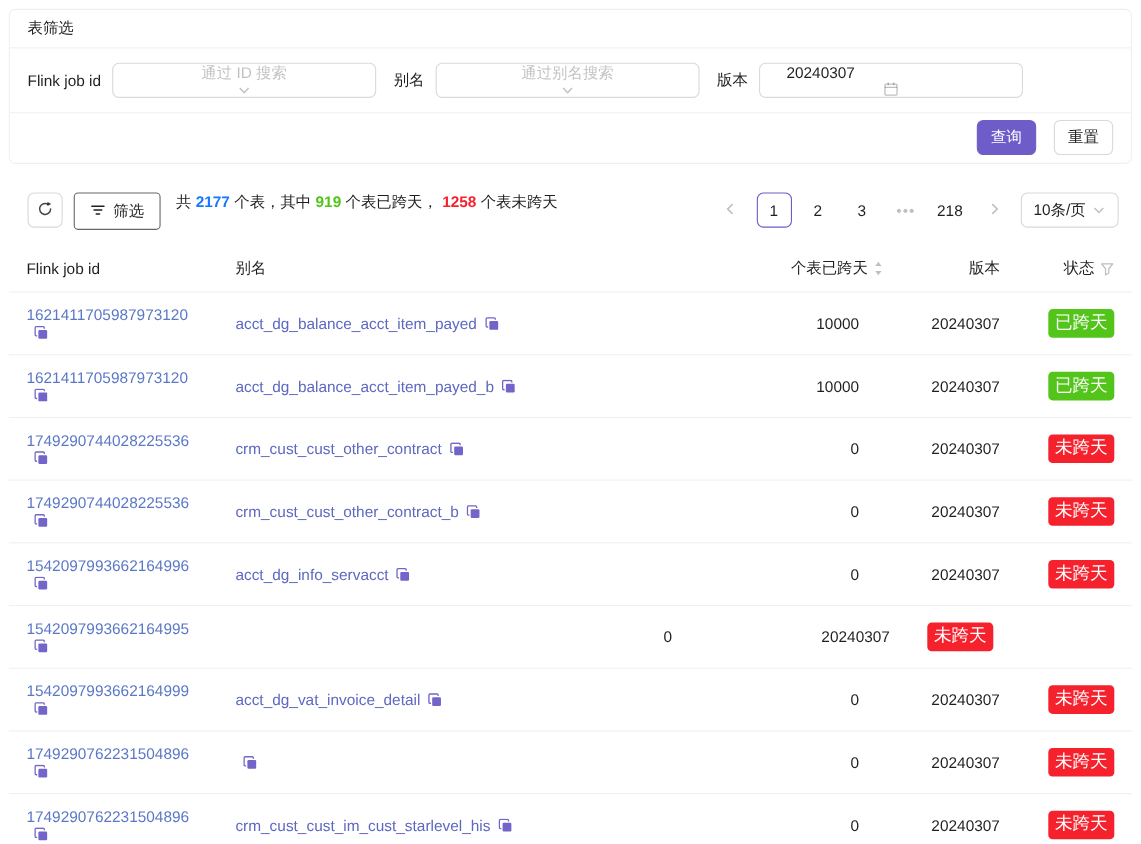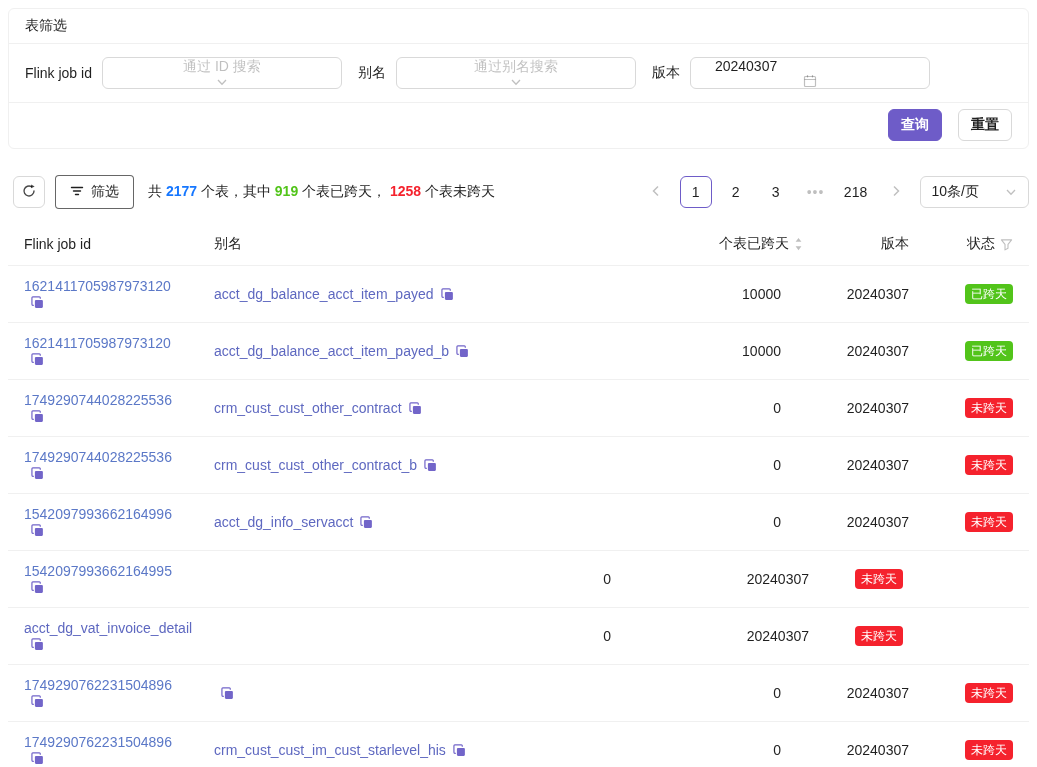--- a/index.html
+++ b/index.html
@@ -24,24 +24,24 @@
     width:240px;height:32px;border:1px solid var(--border);border-radius:6px;
     display:flex;align-items:center;justify-content:space-between;
     padding:0 11px;background:#fff;cursor:pointer;flex-direction:column;
   }
   .control .placeholder{color:var(--muted);}
   .control .chev{color:var(--muted);display:flex;}
   .date-control input{
     border:none;outline:none;width:190px;font:inherit;color:var(--text);background:transparent;
   }
   .card-actions{display:flex;justify-content:flex-end;gap:16px;padding:6px 16px 7px;}
-  .btn{height:32px;padding:0 12px;border-radius:6px;border:1px solid var(--border);background:#fff;font-weight:bold;}
+  .btn{height:32px;padding:0 12px;border-radius:6px;border:1px solid var(--border);background:#fff;}
   .btn.primary{background:var(--primary);border-color:var(--primary);color:#fff;}
   
-  .toolbar{display:flex;align-items:center;margin:26px 8px 14px;padding-left:5px;}
+  .toolbar{display:flex;align-items:flex-start;margin:26px 20px 14px;padding-left:5px;}
   .icon-btn{
     width:32px;height:32px;border:1px solid var(--border);border-radius:6px;
     display:flex;align-items:center;justify-content:center;color:rgba(0,0,0,.72);background:#fff;
   }
   .filter-toggle{
     margin-left:10px;height:34px;padding:0 14px;border:1px solid rgba(0,0,0,.6);
     border-radius:4px;display:flex;align-items:center;gap:7px;background:#fff;
   }
   .summary{margin-left:14px;white-space:nowrap;}
   .num{font-weight:700;}
@@ -52,42 +52,42 @@
   .pagination{display:flex;align-items:center;gap:8px;margin-left:auto;}
   .pg-arrow{min-width:32px;height:32px;display:flex;align-items:center;justify-content:center;color:var(--muted);border-radius:6px;}
   .pg-item{
     min-width:32px;height:32px;border-radius:6px;border:1px solid transparent;
     display:flex;align-items:center;justify-content:center;color:var(--text);
   }
   .pg-item.active{border-color:var(--primary);font-weight:500;}
   .pg-item.ellipsis{color:var(--muted);letter-spacing:1px;}
   .pg-size{
     height:32px;border:1px solid var(--border);border-radius:6px;background:#fff;
-    display:flex;align-items:center;gap:26px;padding:0 11px;cursor:pointer;
+    display:flex;align-items:center;gap:6px;padding:0 11px;cursor:pointer;
   }
   .pg-size .chev{color:var(--muted);display:flex;}
   
   .table{margin:0 8px;}
   .trow,.thead{
     display:grid;grid-template-columns:190px 1fr 170px 100px 110px;
     align-items:center;border-bottom:1px solid var(--split);
   }
   .thead{font-weight:500;}
   .th,.td{padding:12px 16px;}
   .cell-right{text-align:right;}
   .th-priority,.th-status{display:flex;align-items:center;justify-content:flex-end;gap:5px;}
   .td-priority{padding-right:38px;}
   .td-version{padding-right:10px;}
   .td-status{display:flex;justify-content:flex-end;}
   .id-link{color:var(--id-link);text-decoration:none;cursor:pointer;}
   .alias-link{color:var(--alias-link);text-decoration:none;cursor:pointer;}
   .copy-btn{color:var(--copy-icon);margin-left:7px;display:inline-flex;vertical-align:-2px;}
   .badge{
     display:inline-block;padding:3px 6px;border-radius:4px;color:#fff;
-    font-size:12px;line-height:1.2;white-space:nowrap;
+    font-size:16px;line-height:1.2;white-space:nowrap;
   }
   .badge.success{background:var(--success);}
   .badge.danger{background:var(--danger);}
   .sort-icon,.funnel-icon{color:var(--icon-gray);display:inline-flex;}
 </style>
 </head>
 <body>
 
 <section class="filter-card">
   <div class="card-header">
@@ -338,20 +338,28 @@
     </div>
     <div class="td cell-right td-priority">0</div>
     <div class="td cell-right td-version">20240307</div>
     <div class="td td-status">
       <span class="badge danger">未跨天</span>
     </div>
   </div>
 
   <div class="trow">
     <div class="td">
+      <a class="id-link">1542097993662164999</a><button class="copy-btn">
+            <svg width="13" height="13" viewBox="0 0 14 14">
+              <path d="M10 3V2a1 1 0 0 0-1-1H2a1 1 0 0 0-1 1v7a1 1 0 0 0 1 1h1" fill="none" stroke="currentColor" stroke-width="1.3"></path>
+              <rect x="4.2" y="4.2" width="8.6" height="8.6" rx="1.2" fill="currentColor"></rect>
+            </svg>
+          </button>
+    </div>
+    <div class="td">
       <a class="alias-link">acct_dg_vat_invoice_detail</a><button class="copy-btn">
             <svg width="13" height="13" viewBox="0 0 14 14">
               <path d="M10 3V2a1 1 0 0 0-1-1H2a1 1 0 0 0-1 1v7a1 1 0 0 0 1 1h1" fill="none" stroke="currentColor" stroke-width="1.3"></path>
               <rect x="4.2" y="4.2" width="8.6" height="8.6" rx="1.2" fill="currentColor"></rect>
             </svg>
           </button>
     </div>
     <div class="td cell-right td-priority">0</div>
     <div class="td cell-right td-version">20240307</div>
     <div class="td td-status">

